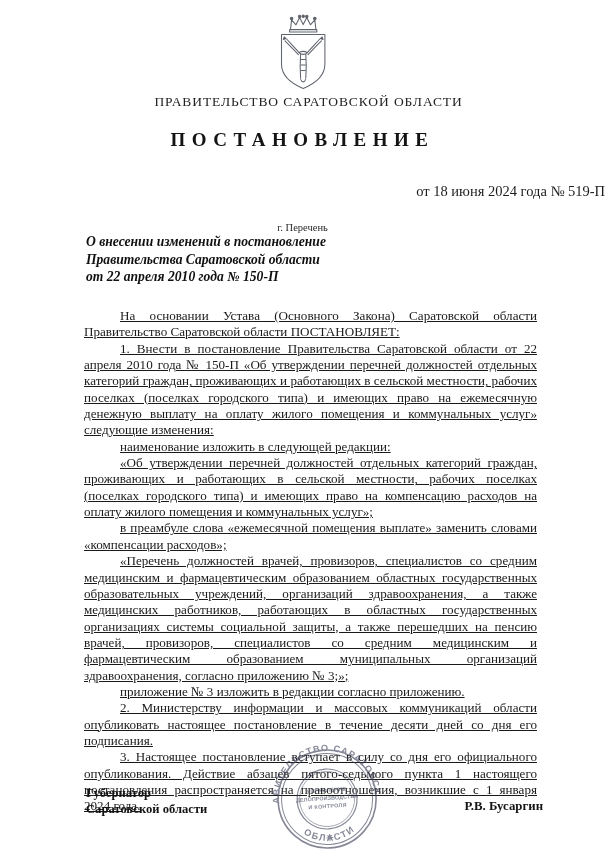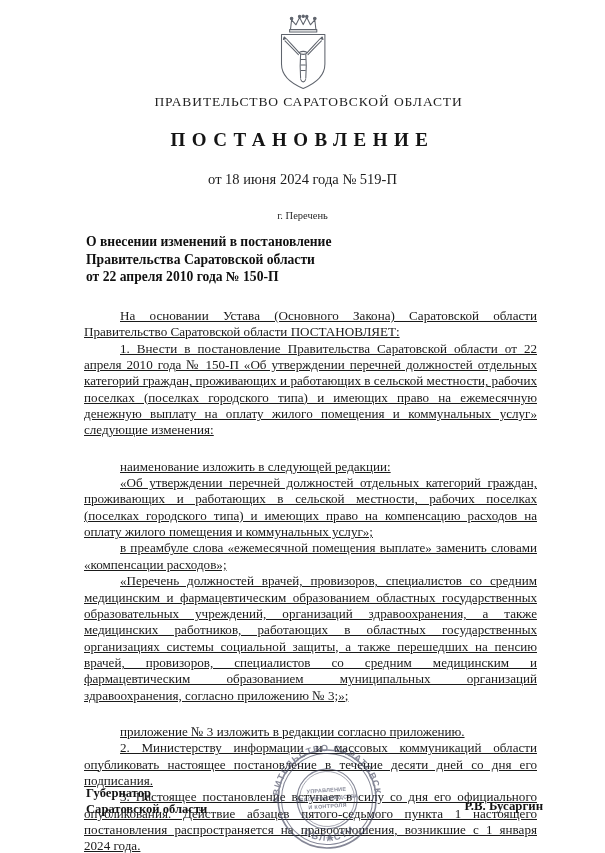--- a/index.html
+++ b/index.html
@@ -47,42 +47,43 @@
     padding-left: 12px;
   }
   .decree-word {
     margin-top: 19px;
     font-size: 19px;
     font-weight: bold;
     letter-spacing: 6.5px;
     color: #141414;
   }
   .date-line {
-    margin-top: 20px;
+    margin-top: 32px;
     font-size: 14.5px;
     color: #1c1c1c;
+    text-align: right;
   }
   .city-line {
     margin-top: 22px;
     font-size: 10.5px;
     color: #2a2a2a;
   }
 
   
   .doc-title {
     position: absolute;
     top: 233px;
     left: 86px;
     right: 70px;
     font-size: 13.6px;
     font-weight: bold;
     line-height: 17.5px;
     color: #101010;
   }
-  .doc-title div { white-space: nowrap; }
+  .doc-title div { white-space: nowrap; font-style: italic; }
 
   
   .body-text {
     position: absolute;
     top: 308px;
     left: 84px;
     right: 68px;
     font-size: 13.1px;
     line-height: 16.35px;
     text-align: justify;
@@ -90,21 +91,20 @@
     text-decoration: underline;
   }
   .body-text p {
     margin: 0;
     text-indent: 36px;
     text-align: justify;
     text-justify: inter-word;
   }
   .body-text p.tight {
     text-align: left;
-    margin-top: 20px;
   }
 
   
   .sign-row {
     position: absolute;
     left: 86px;
     right: 62px;
     top: 786px;
     display: flex;
     justify-content: space-between;

